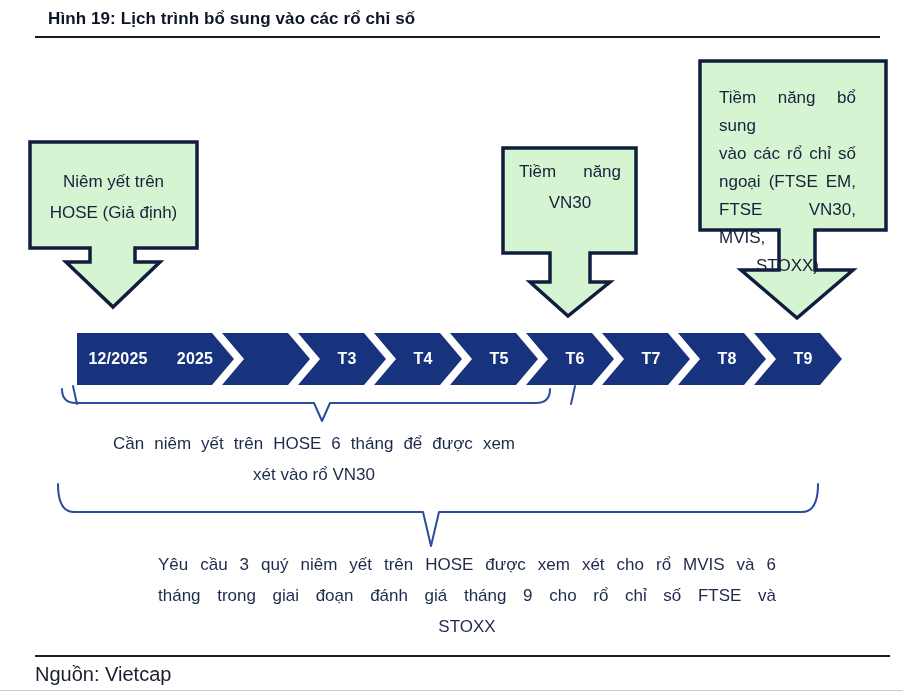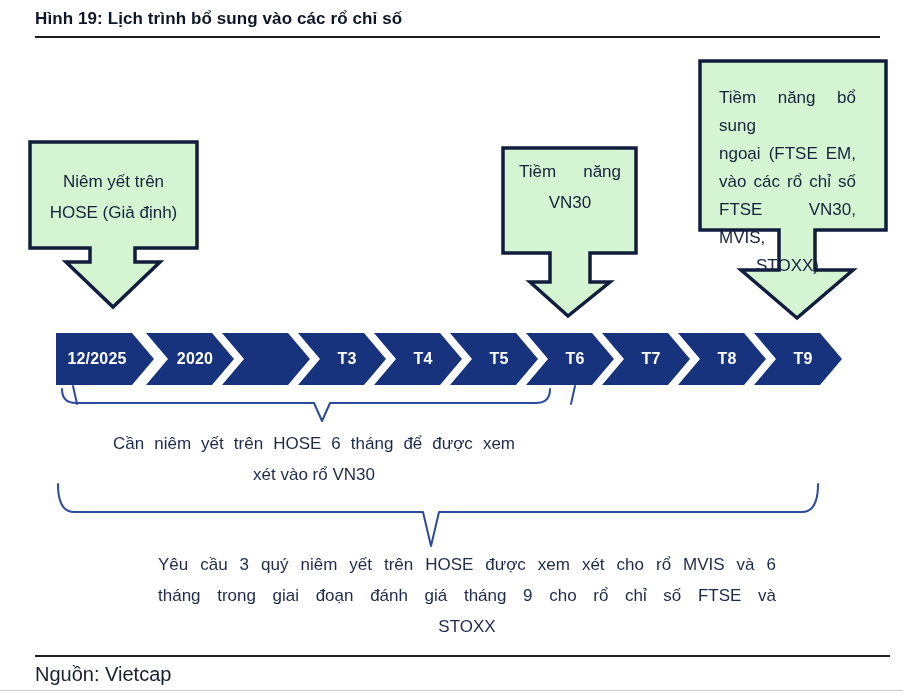--- a/index.html
+++ b/index.html
@@ -10,21 +10,21 @@
     --ink:#0D1526;
     --body-ink:#1E2A4A;
   }
   *{margin:0;padding:0;box-sizing:border-box;}
   html,body{background:#ffffff;}
   .page{
     position:relative;width:903px;height:699px;background:#ffffff;overflow:hidden;
     font-family:"Liberation Sans", sans-serif;color:var(--body-ink);
   }
   .title{
-    position:absolute;left:35px;top:9px;font-size:17px;font-weight:bold;color:var(--ink);
+    position:absolute;left:48px;top:9px;font-size:17px;font-weight:bold;color:var(--ink);
     letter-spacing:.1px;
   }
   .title-rule{position:absolute;left:35px;top:36px;width:845px;height:2px;background:#1B1B1B;}
   svg.shapes{position:absolute;left:0;top:0;pointer-events:none;}
   .callout-shape{fill:var(--green);stroke:var(--outline);stroke-width:3.5;stroke-linejoin:miter;}
   .brace{fill:none;stroke:var(--brace);stroke-width:2;stroke-linecap:round;stroke-linejoin:round;}
   .tick{fill:none;stroke:var(--brace);stroke-width:2;stroke-linecap:round;}
   .callout-text{position:absolute;font-size:17px;color:#16213C;line-height:31px;}
   .ct-center{text-align:center;}
   .jline{text-align:justify;text-align-last:justify;}
@@ -71,28 +71,28 @@
     <div>HOSE (Giả định)</div>
   </div>
 
   <div class="callout-text callout-2">
     <div class="jline">Tiềm năng</div>
     <div class="lline">VN30</div>
   </div>
 
   <div class="callout-text callout-3">
     <div class="jline">Tiềm năng bổ sung</div>
+    <div class="jline">vào các rổ chỉ số</div>
     <div class="jline">ngoại (FTSE EM,</div>
-    <div class="jline">vào các rổ chỉ số</div>
     <div class="jline">FTSE VN30, MVIS,</div>
     <div class="lline">STOXX)</div>
   </div>
 
-  <div class="chev first" style="left:56px">12/2025</div>
-  <div class="chev mid" style="left:146px">2020</div>
+  <div class="chev first" style="left:77px">12/2025</div>
+  <div class="chev mid" style="left:146px">2025</div>
   <div class="chev mid" style="left:222px"></div>
   <div class="chev mid" style="left:298px">T3</div>
   <div class="chev mid" style="left:374px">T4</div>
   <div class="chev mid" style="left:450px">T5</div>
   <div class="chev mid" style="left:526px">T6</div>
   <div class="chev mid" style="left:602px">T7</div>
   <div class="chev mid" style="left:678px">T8</div>
   <div class="chev mid" style="left:754px">T9</div>
 
   <div class="ann ann-1">

